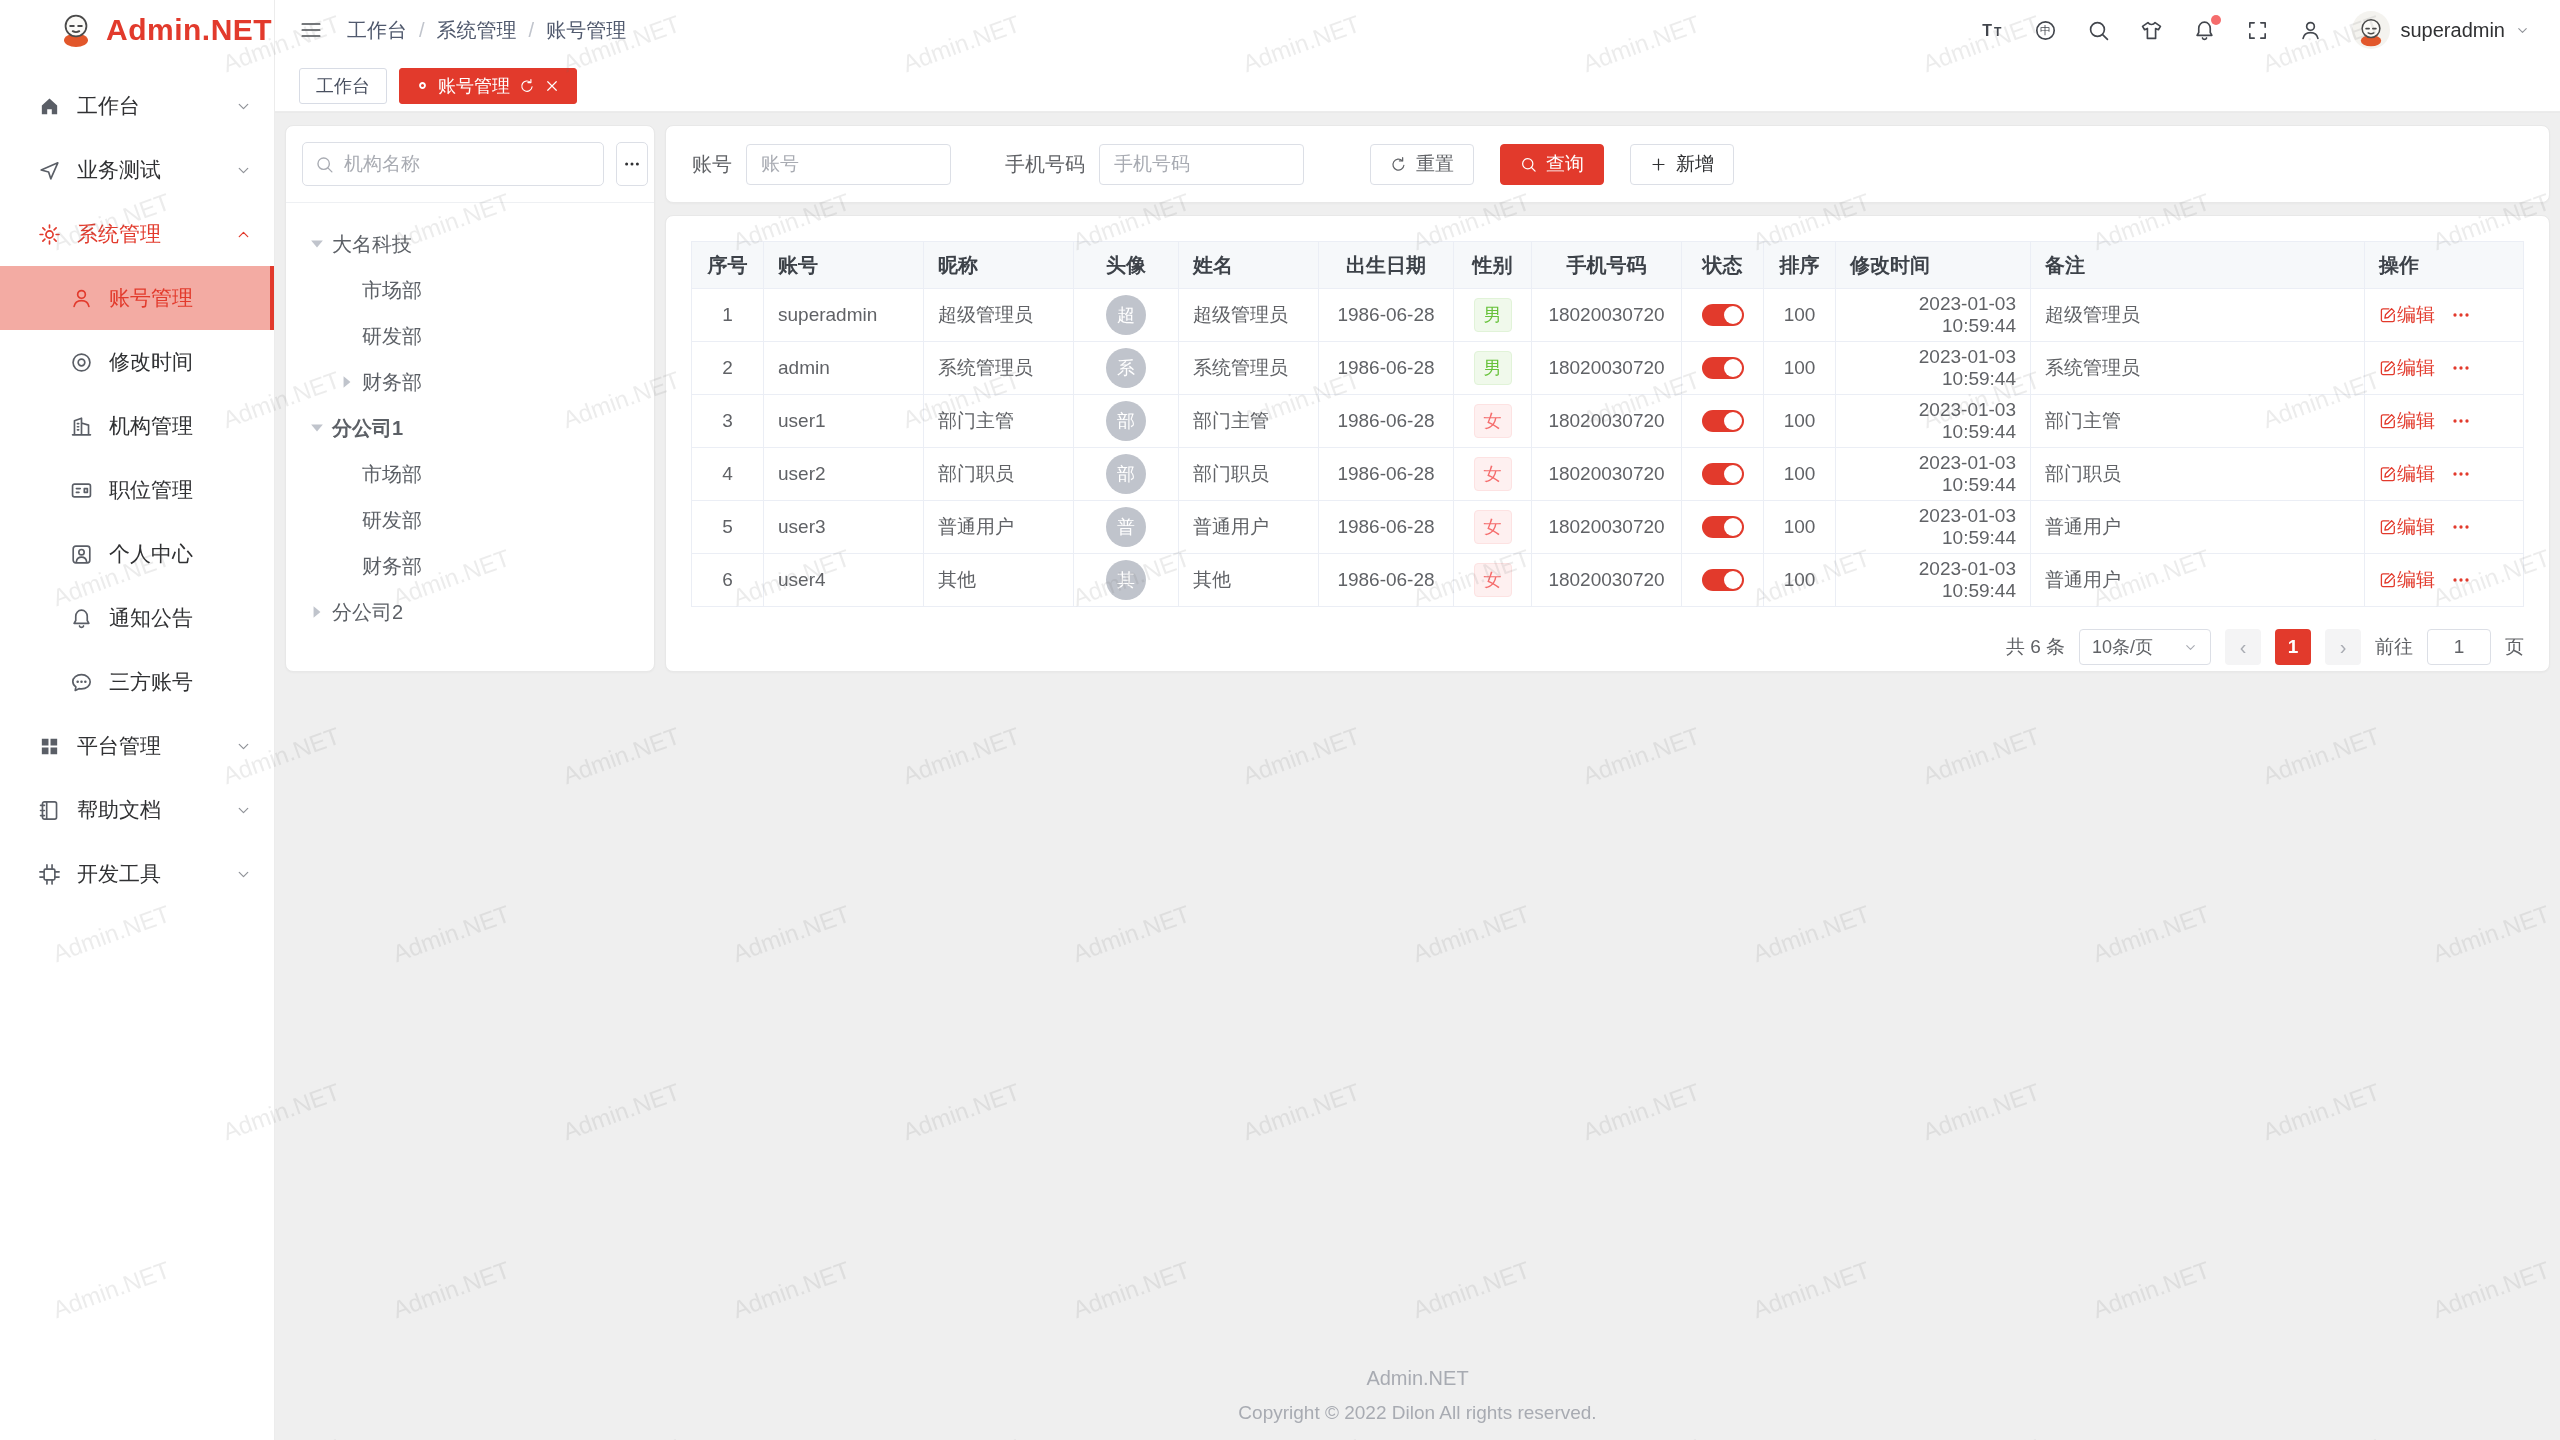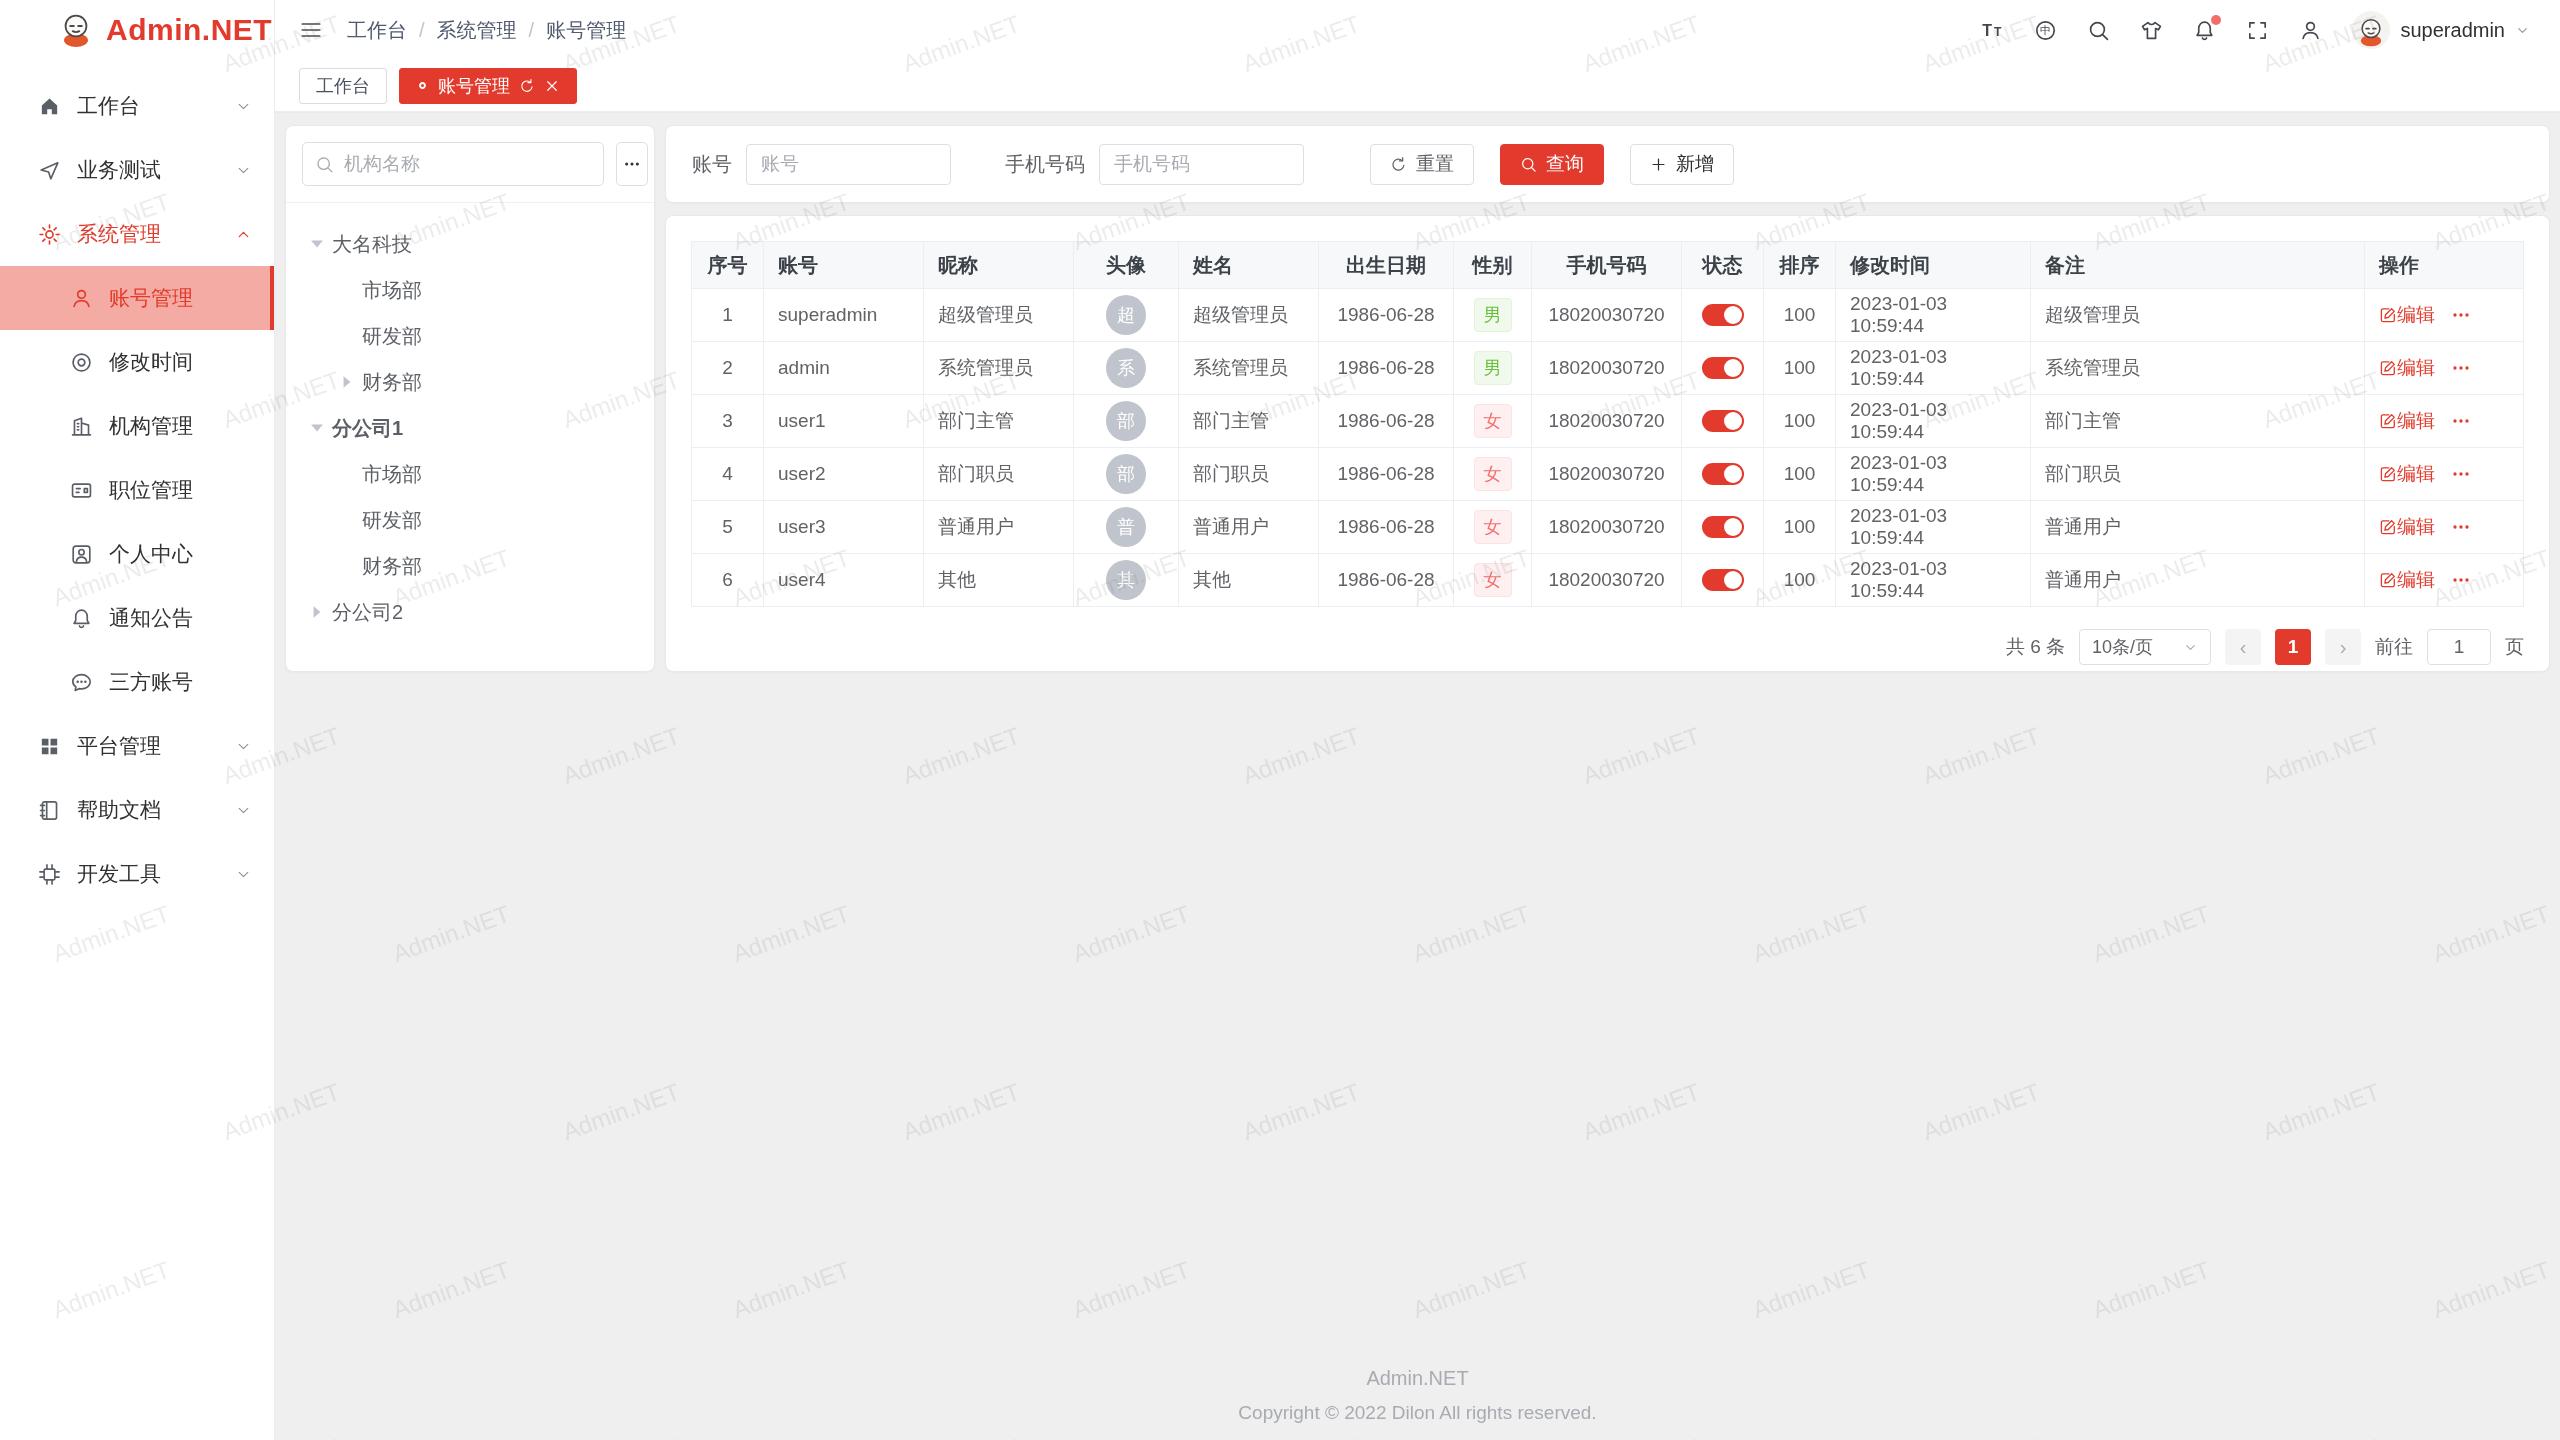--- a/index.html
+++ b/index.html
@@ -70,21 +70,21 @@
   .f-input{width:205px;height:41px;border:1px solid #dcdfe6;border-radius:4px;padding:0 14px;font-size:19px;color:#303133;outline:none;font-family:inherit;}
   .f-input::placeholder{color:#a8abb2;}
   .f-gap{width:26px;}
   .btn{height:41px;border-radius:4px;display:inline-flex;align-items:center;gap:9px;padding:0 19px;font-size:19px;cursor:pointer;border:1px solid #dcdfe6;background:#fff;color:#606266;margin-left:12px;}
   .btn .icon{width:17px;height:17px;}
   .btn.primary{background:#e23a2c;border-color:#e23a2c;color:#fff;}
   .btn.add{color:#303133;}
 
   .table-card{height:457px;padding:25px;display:flex;flex-direction:column;}
   .tbl{border:1px solid #ebeef5;border-bottom:none;width:100%;}
-  .trow{display:flex;border-bottom:1px solid #ebeef5;}
+  .trow{display:flex;border-bottom:1px solid #ebeef5;text-align:right;}
   .tcell{padding:0 14px;display:flex;align-items:center;font-size:19px;color:#606266;border-right:1px solid #ebeef5;min-width:0;}
   .tcell:last-child{border-right:none;}
   .thead .tcell{background:#f6f8fa;color:#3d4249;font-weight:600;font-size:20px;height:46px;}
   .tbody .tcell{height:52px;background:#fff;}
   .al-c{justify-content:center;}
   .al-l{justify-content:flex-start;}
   .avatar-circle{width:40px;height:40px;border-radius:50%;background:#c0c4cc;color:#fff;font-size:18px;display:flex;align-items:center;justify-content:center;}
   .gtag{min-width:38px;height:34px;padding:0 9px;border-radius:4px;font-size:18px;display:flex;align-items:center;justify-content:center;}
   .gtag.male{background:#f0f9eb;border:1px solid #e1f3d8;color:#67c23a;}
   .gtag.female{background:#fef0f0;border:1px solid #fde2e2;color:#f56c6c;}

